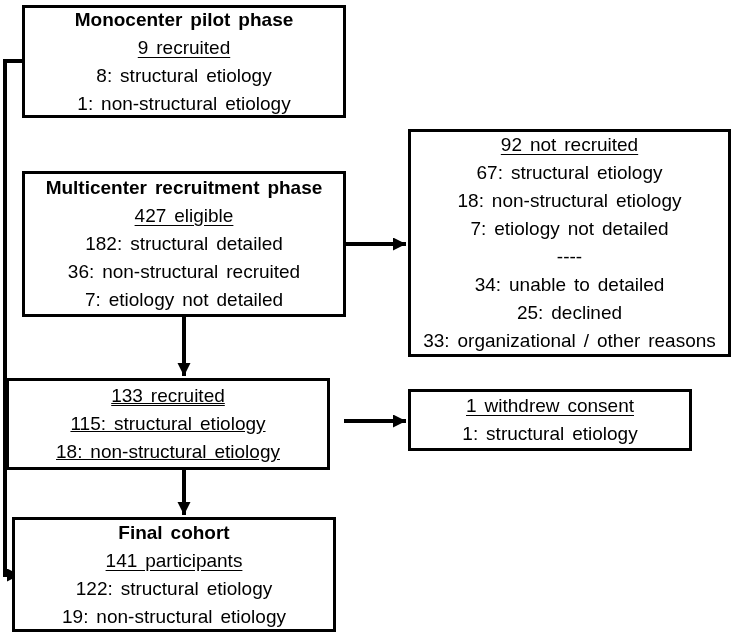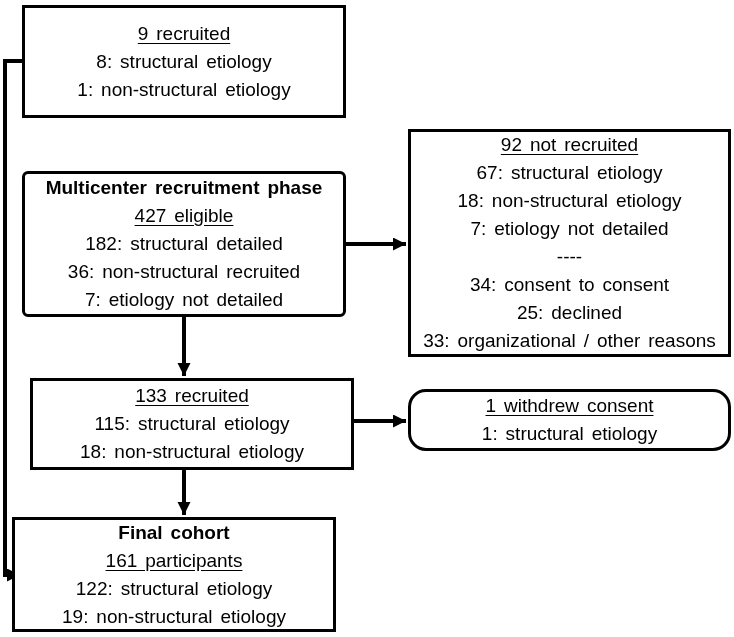--- a/index.html
+++ b/index.html
@@ -42,23 +42,23 @@
   }
   .title {
     font-weight: bold;
   }
   .subtitle {
     text-decoration: underline;
     text-underline-offset: 3px;
   }
   #box-monocenter   { left: 22px;  top: 5px;   width: 324px; height: 113px; }
   #box-notrecruited { left: 408px; top: 129px; width: 323px; height: 228px; }
-  #box-multicenter  { left: 22px;  top: 171px; width: 324px; height: 146px; border-radius: 6px; }
-  #box-recruited    { left: 30px;  top: 378px; width: 324px; height: 92px;  }
-  #box-withdrew     { left: 408px; top: 389px; width: 323px; height: 62px; border-radius: 18px;  }
+  #box-multicenter  { left: 22px;  top: 171px; width: 324px; height: 146px; }
+  #box-recruited    { left: 6px;  top: 378px; width: 324px; height: 92px; text-decoration: underline;  }
+  #box-withdrew     { left: 408px; top: 389px; width: 284px; height: 62px;  }
   #box-final        { left: 12px;  top: 517px; width: 324px; height: 115px; }
 </style>
 </head>
 <body>
 
 <div class="canvas">
 
   <svg class="connectors" viewBox="0 0 734 637" xmlns="http://www.w3.org/2000/svg">
     <defs>
       <marker id="ah" markerUnits="userSpaceOnUse" markerWidth="15" markerHeight="15" refX="13" refY="6.5" orient="auto">
@@ -66,32 +66,33 @@
       </marker>
     </defs>
     <polyline points="22,61 5,61 5,575 20,575" fill="none" stroke="#000000" stroke-width="4" stroke-linejoin="miter" marker-end="url(#ah)"></polyline>
     <line x1="344" y1="244" x2="406" y2="244" stroke="#000000" stroke-width="4" marker-end="url(#ah)"></line>
     <line x1="184" y1="315" x2="184" y2="376" stroke="#000000" stroke-width="4" marker-end="url(#ah)"></line>
     <line x1="344" y1="421" x2="406" y2="421" stroke="#000000" stroke-width="4" marker-end="url(#ah)"></line>
     <line x1="184" y1="468" x2="184" y2="515" stroke="#000000" stroke-width="4" marker-end="url(#ah)"></line>
   </svg>
 
   <div class="box" id="box-monocenter">
+    <div class="bline title">Monocenter pilot phase</div>
     <div class="bline subtitle">9 recruited</div>
     <div class="bline">8: structural etiology</div>
     <div class="bline">1: non-structural etiology</div>
   </div>
 
   <div class="box" id="box-notrecruited">
     <div class="bline subtitle">92 not recruited</div>
     <div class="bline">67: structural etiology</div>
     <div class="bline">18: non-structural etiology</div>
     <div class="bline">7: etiology not detailed</div>
     <div class="bline">----</div>
-    <div class="bline">34: consent to consent</div>
+    <div class="bline">34: unable to detailed</div>
     <div class="bline">25: declined</div>
     <div class="bline">33: organizational / other reasons</div>
   </div>
 
   <div class="box" id="box-multicenter">
     <div class="bline title">Multicenter recruitment phase</div>
     <div class="bline subtitle">427 eligible</div>
     <div class="bline">182: structural detailed</div>
     <div class="bline">36: non-structural recruited</div>
     <div class="bline">7: etiology not detailed</div>
@@ -103,18 +104,18 @@
     <div class="bline">18: non-structural etiology</div>
   </div>
 
   <div class="box" id="box-withdrew">
     <div class="bline subtitle">1 withdrew consent</div>
     <div class="bline">1: structural etiology</div>
   </div>
 
   <div class="box" id="box-final">
     <div class="bline title">Final cohort</div>
-    <div class="bline subtitle">161 participants</div>
+    <div class="bline subtitle">141 participants</div>
     <div class="bline">122: structural etiology</div>
     <div class="bline">19: non-structural etiology</div>
   </div>
 
 </div>
 
 </body></html>

